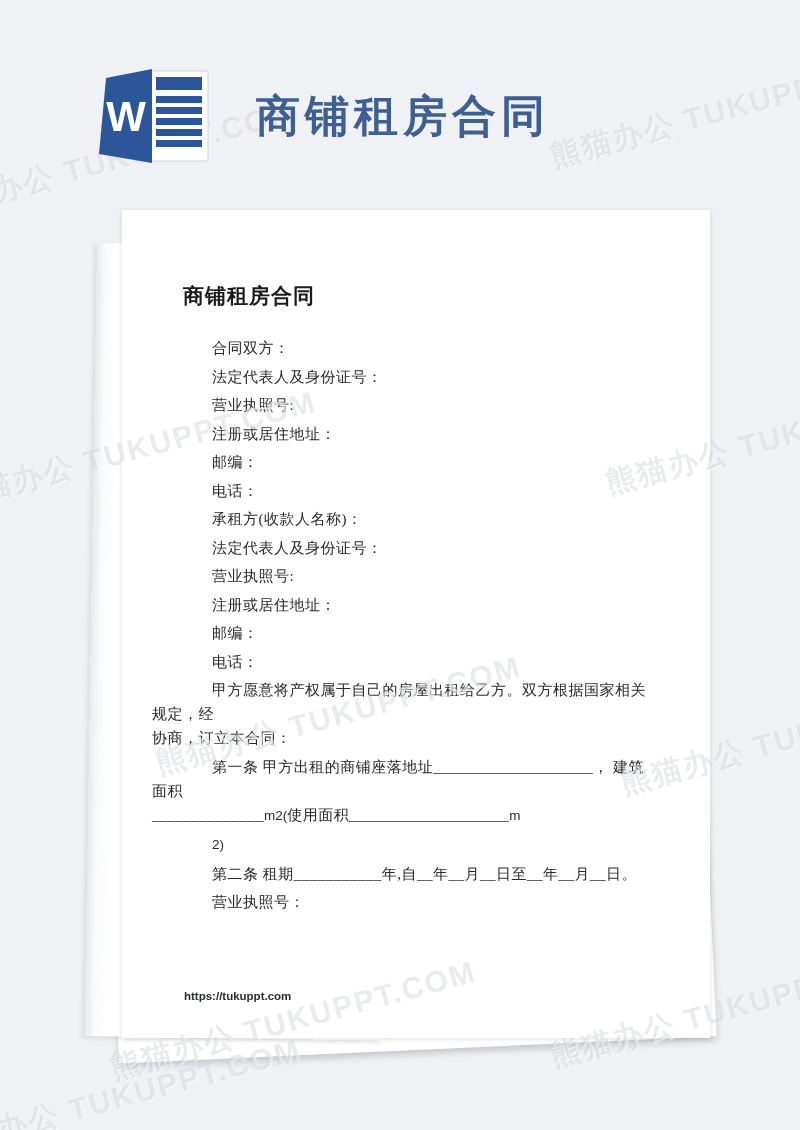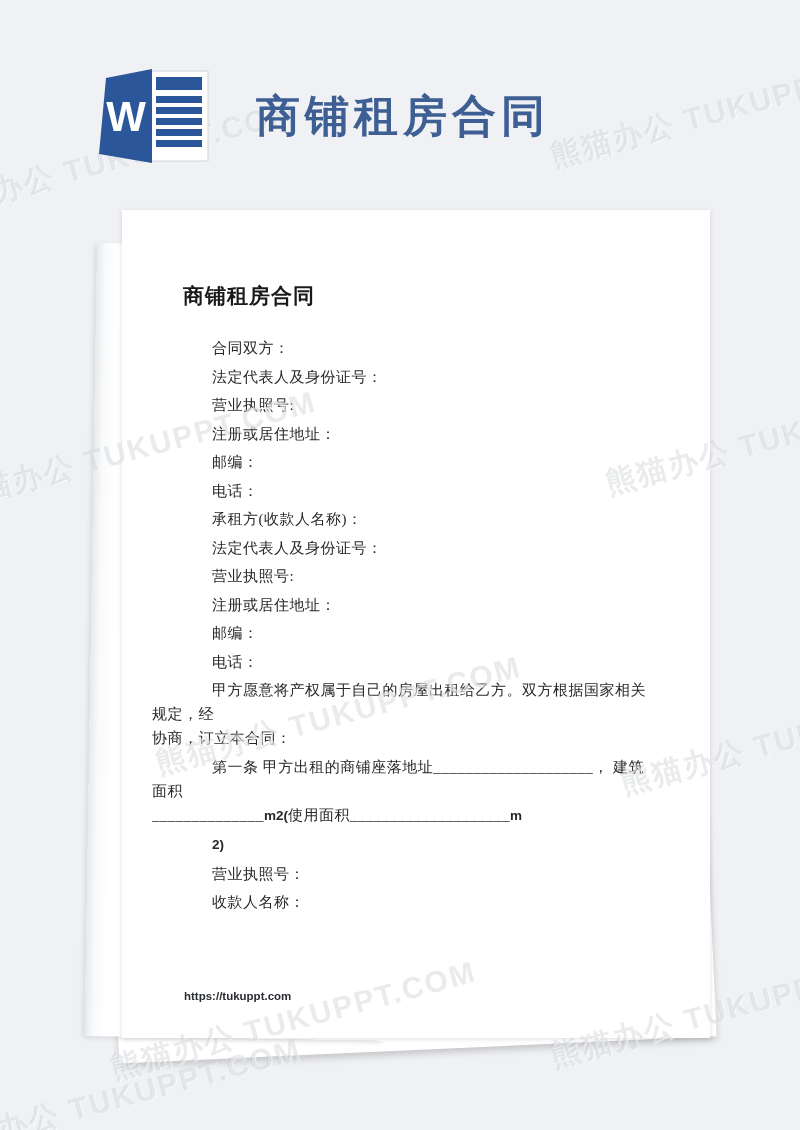--- a/index.html
+++ b/index.html
@@ -40,21 +40,21 @@
   .doc-heading{
     margin:0 0 26px;font-size:21px;line-height:28px;font-weight:700;
     color:#1a1a1a;text-indent:31px;letter-spacing:1px;
   }
   .para{
     margin:0 0 4.5px;font-size:15px;line-height:24px;
     text-indent:60px;white-space:pre-line;letter-spacing:0.5px;
   }
   .latin{
     font-family:"Liberation Sans","DejaVu Sans",sans-serif;
-    font-weight:700;font-size:13.5px;letter-spacing:0;margin-top:21px;
+    font-weight:400;font-size:13.5px;letter-spacing:0;margin-top:21px;
   }
   .doc-footer-link{
     position:absolute;left:62px;top:780px;
     font-family:"Liberation Sans","DejaVu Sans",sans-serif;
     font-size:11.5px;color:#2a2d31;text-decoration:none;font-weight:700;
   }
   
   .wm-layer{position:absolute;left:0;top:0;width:800px;height:1130px;z-index:5;pointer-events:none;}
   .wm{
     position:absolute;transform:rotate(-15deg);white-space:nowrap;
@@ -100,22 +100,22 @@
       <p class="para">法定代表人及身份证号：</p>
       <p class="para">营业执照号:</p>
       <p class="para">注册或居住地址：</p>
       <p class="para">邮编：</p>
       <p class="para">电话：</p>
       <p class="para">甲方愿意将产权属于自己的房屋出租给乙方。双方根据国家相关规定，经
 协商，订立本合同：</p>
       <p class="para">第一条 甲方出租的商铺座落地址____________________， 建筑面积
 ______________<span class="latin">m2(</span>使用面积____________________<span class="latin">m</span></p>
       <p class="para"><span class="latin">2)</span></p>
+      <p class="para">第二条 租期___________年,自__年__月__日至__年__月__日。</p>
       <p class="para">营业执照号：</p>
-      <p class="para">收款人名称：</p>
     </div>
   <a class="doc-footer-link" href="#">https://tukuppt.com</a>
 </div>
 
 <div class="wm-layer">
     <div class="wm" style="left: -75px; top: 140px;">熊猫办公 TUKUPPT.COM</div>
     <div class="wm" style="left: 545px; top: 88px;">熊猫办公 TUKUPPT.COM</div>
     <div class="wm" style="left: -55px; top: 430px;">熊猫办公 TUKUPPT.COM</div>
     <div class="wm" style="left: 600px; top: 415px;">熊猫办公 TUKUPPT.COM</div>
     <div class="wm" style="left: 150px; top: 695px;">熊猫办公 TUKUPPT.COM</div>

